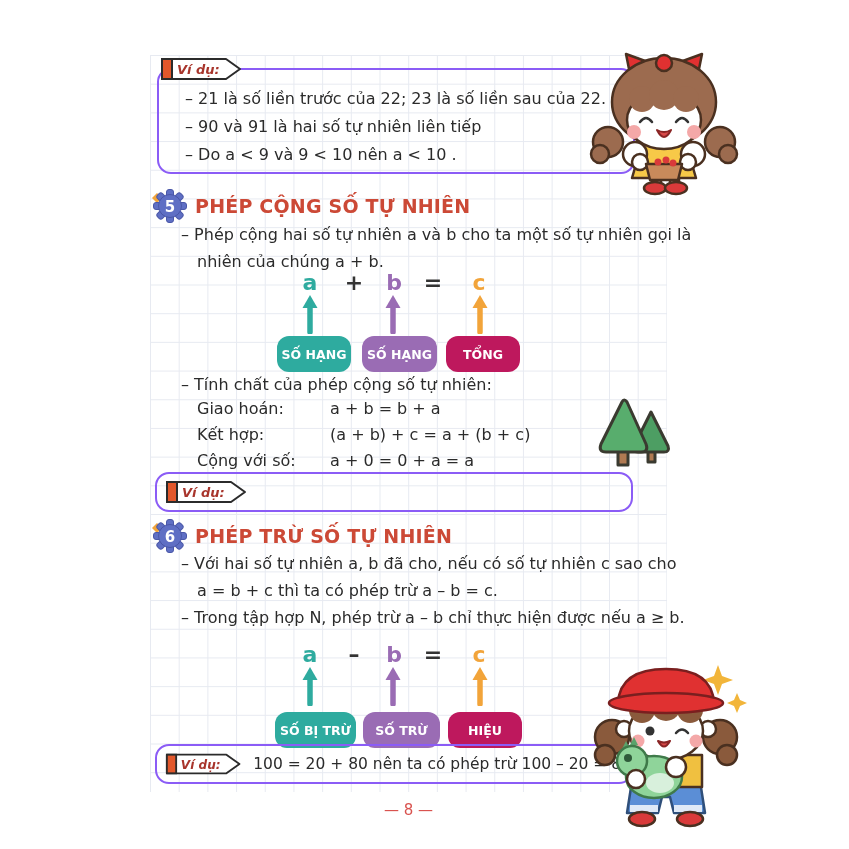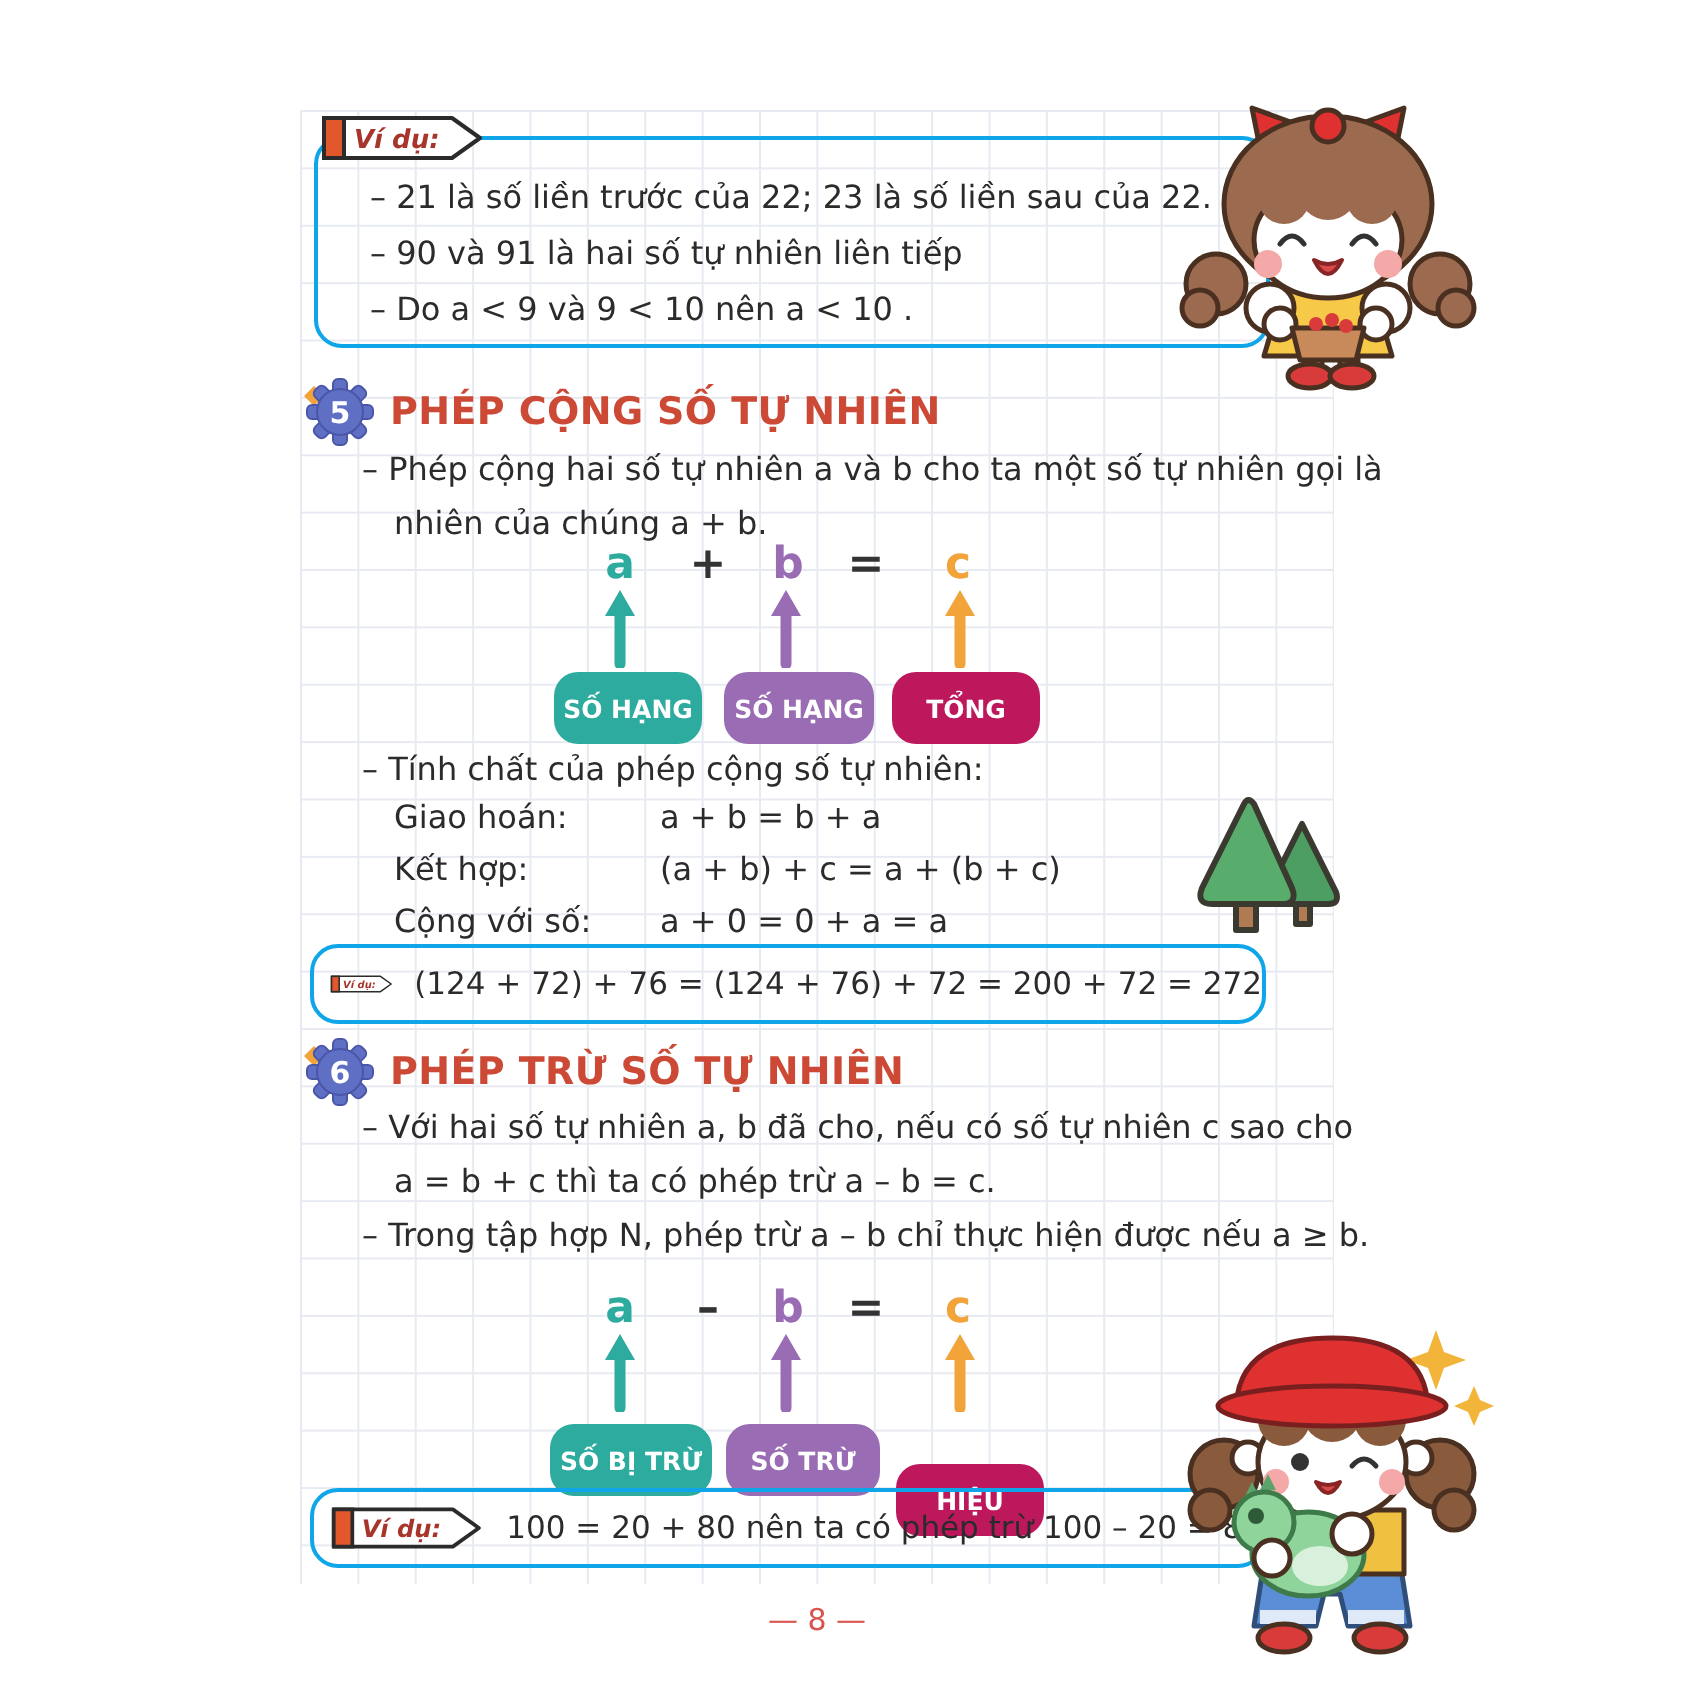--- a/index.html
+++ b/index.html
@@ -5,21 +5,21 @@
   html,body{margin:0;padding:0;}
   body{width:849px;height:849px;background:#ffffff;position:relative;overflow:hidden;
        font-family:"DejaVu Sans","Liberation Sans",sans-serif;color:#2b2b2b;}
   .abs{position:absolute;}
   .paper{left:150px;top:55px;width:517px;height:737px;
     background-image:
       linear-gradient(to right,#e7eaf1 1px,transparent 1px),
       linear-gradient(to bottom,#e7eaf1 1px,transparent 1px);
     background-size:28.7px 28.7px;}
   
-  .vd-box{border:2px solid #0ea5e9;border-radius:14px;background:transparent;}
+  .vd-box{border:2px solid #8b5cf6;border-radius:14px;background:transparent;}
   .box1{left:157px;top:68px;width:474px;height:102px;}
   .box1 .vd-items{padding:15px 6px 0 26px;line-height:28px;font-size:16px;white-space:nowrap;}
   .boxline{left:155px;width:478px;height:40px;display:flex;align-items:center;gap:10px;padding-left:8px;box-sizing:border-box;}
   .box2{top:472px;}
   .box3{top:744px;}
   .boxline .eq-text{font-size:15.5px;white-space:nowrap;}
   .vd-tag{display:block;}
   .tag-top{left:160px;top:57px;}
   
   .sec-header{display:flex;align-items:center;gap:7px;}
@@ -110,21 +110,20 @@
 <span class="abs prop-formula" style="left:330px;top:425px">(a + b) + c = a + (b + c)</span>
 <span class="abs prop-name" style="left:197px;top:451px">Cộng với số:</span>
 <span class="abs prop-formula" style="left:330px;top:451px">a + 0 = 0 + a = a</span>
 
 <div class="abs vd-box boxline box2">
   <svg class="vd-tag" width="84" height="24" viewBox="0 0 84 24">
     <polygon points="2,2 66,2 80,12 66,22 2,22" fill="#ffffff" stroke="#2b2b2b" stroke-width="2" stroke-linejoin="round"></polygon>
     <rect x="2" y="2" width="10" height="20" fill="#E2572B" stroke="#2b2b2b" stroke-width="2"></rect>
     <text x="17" y="17" font-size="13" font-weight="bold" font-style="italic" fill="#a8352c">Ví dụ:</text>
   </svg>
-  <span class="eq-text">(124 + 72) + 76 = (124 + 76) + 72 = 200 + 72 = 272</span>
 </div>
 
 <div class="abs sec-header sec6">
   <svg width="36" height="36" viewBox="-18 -18 36 36">
     <polygon points="-18,-8 -13,-13 -8,-8 -13,-3" fill="#F2A43A"></polygon>
     <g fill="#5F6FC4" stroke="#4a57a8" stroke-width="1">
       <g>
         <rect x="-3.5" y="-16.5" width="7" height="8" rx="2.5"></rect>
         <rect x="-3.5" y="-16.5" width="7" height="8" rx="2.5" transform="rotate(45)"></rect>
         <rect x="-3.5" y="-16.5" width="7" height="8" rx="2.5" transform="rotate(90)"></rect>
@@ -159,21 +158,21 @@
   <path d="M10 38 V12" stroke="#9A6CB4" stroke-width="5.5" stroke-linecap="round" fill="none"></path>
     <path d="M10 1 L2.5 14 H17.5 Z" fill="#9A6CB4"></path>
   </svg>
 <svg class="abs" style="left:470px;top:666px" width="20" height="40" viewBox="0 0 20 40">
   <path d="M10 38 V12" stroke="#F2A43A" stroke-width="5.5" stroke-linecap="round" fill="none"></path>
     <path d="M10 1 L2.5 14 H17.5 Z" fill="#F2A43A"></path>
   </svg>
 
 <div class="abs pill t" style="left:275px;top:712px;width:81px">SỐ BỊ TRỪ</div>
 <div class="abs pill p" style="left:363px;top:712px;width:77px">SỐ TRỪ</div>
-<div class="abs pill o" style="left:448px;top:732px;width:74px">HIỆU</div>
+<div class="abs pill o" style="left:448px;top:712px;width:74px">HIỆU</div>
 
 <div class="abs vd-box boxline box3">
   <svg class="vd-tag" width="84" height="24" viewBox="0 0 84 24">
     <polygon points="2,2 66,2 80,12 66,22 2,22" fill="#ffffff" stroke="#2b2b2b" stroke-width="2" stroke-linejoin="round"></polygon>
     <rect x="2" y="2" width="10" height="20" fill="#E2572B" stroke="#2b2b2b" stroke-width="2"></rect>
     <text x="17" y="17" font-size="13" font-weight="bold" font-style="italic" fill="#a8352c">Ví dụ:</text>
   </svg>
   <span class="eq-text">100 = 20 + 80 nên ta có phép trừ 100 – 20 = 80</span>
 </div>
 

